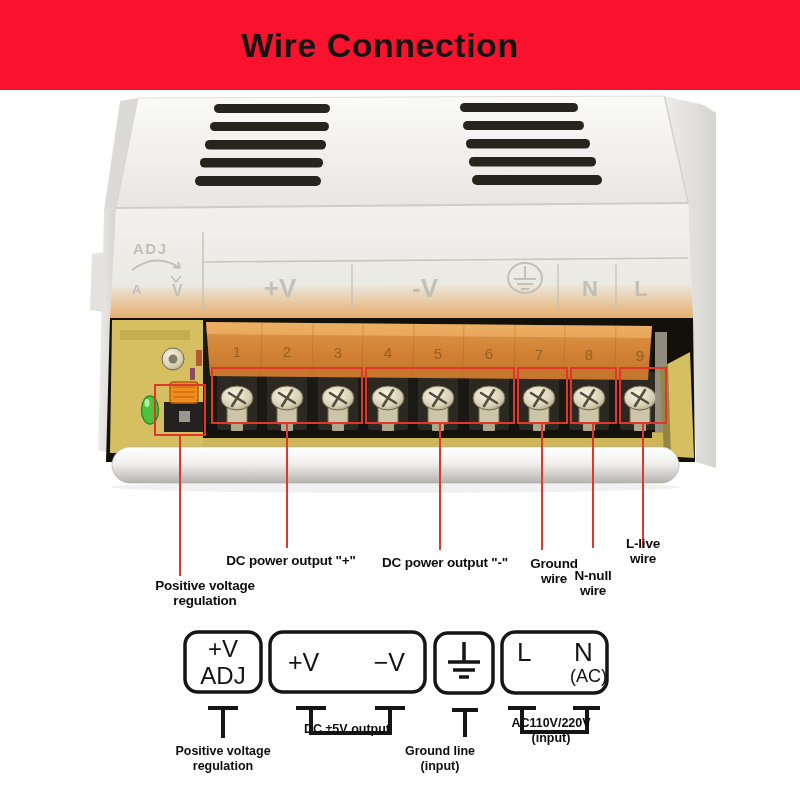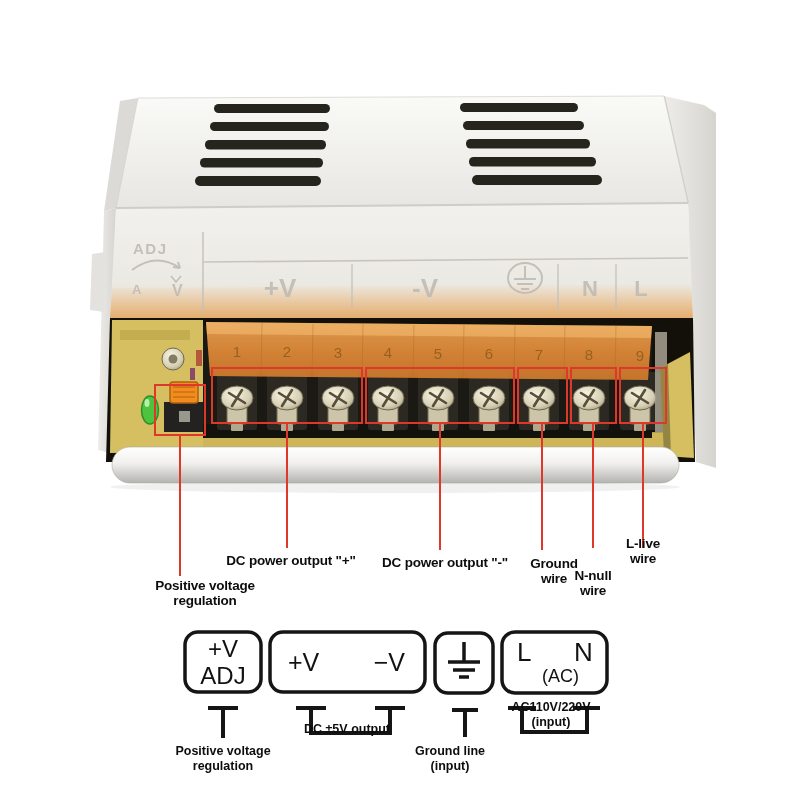--- a/index.html
+++ b/index.html
@@ -16,30 +16,33 @@
   .co-label { position:absolute; font-size:13.5px; font-weight:bold; color:#0d0d0d;
               text-align:center; line-height:15px; letter-spacing:-.2px; }
   .co-label span { display:block; }
 
   .lg-text { position:absolute; color:#121212; }
   .lg-stack { display:flex; flex-direction:column; align-items:center; justify-content:center;
               font-size:24px; line-height:27px; }
   .lg-row   { display:flex; align-items:center; justify-content:space-between;
               font-size:25px; padding:0 20px 0 18px; }
   .lg-ac span { position:absolute; font-size:26px; }
-  .lg-ac .sub { font-size:18px; text-align:center; }
+  .lg-ac .sub { font-size:18px; text-align:right; }
   .lg-cap { position:absolute; font-size:12.5px; font-weight:bold; line-height:14.5px;
             text-align:center; color:#0d0d0d; }
   .lg-cap span { display:block; }
 </style>
 </head>
 <body>
 
 <div class="stage">
 
+  <header class="banner">
+    <h1>Wire Connection</h1>
+  </header>
 
   <svg class="art" viewBox="0 0 800 800">
     <defs>
       <linearGradient id="gTop" x1="0" y1="0" x2="0" y2="1">
         <stop offset="0" stop-color="#fafaf7"></stop>
           <stop offset="1" stop-color="#e7e6e2"></stop>
       </linearGradient>
       <linearGradient id="gFront" x1="0" y1="0" x2="0" y2="1">
         <stop offset="0" stop-color="#f2f1ee"></stop>
           <stop offset=".7" stop-color="#ebe9e3"></stop>
@@ -287,22 +290,22 @@
     <span class="sub" style="left:12px; right:0; top:34px;">(AC)</span>
   </div>
 
   <div class="lg-cap" style="left:143px; top:744px; width:160px;">
     <span>Positive voltage</span>
     <span>regulation</span>
   </div>
   <div class="lg-cap" style="left:267px; top:722px; width:160px;">
     <span>DC ±5V output</span>
   </div>
-  <div class="lg-cap" style="left:395px; top:744px; width:110px;">
+  <div class="lg-cap" style="left:385px; top:744px; width:110px;">
     <span>Ground line</span>
     <span>(input)</span>
   </div>
-  <div class="lg-cap" style="left:486px; top:700px; width:130px;">
+  <div class="lg-cap" style="left:486px; top:716px; width:130px;">
     <span>AC110V/220V</span>
     <span>(input)</span>
   </div>
 
 </div>
 
 </body></html>

